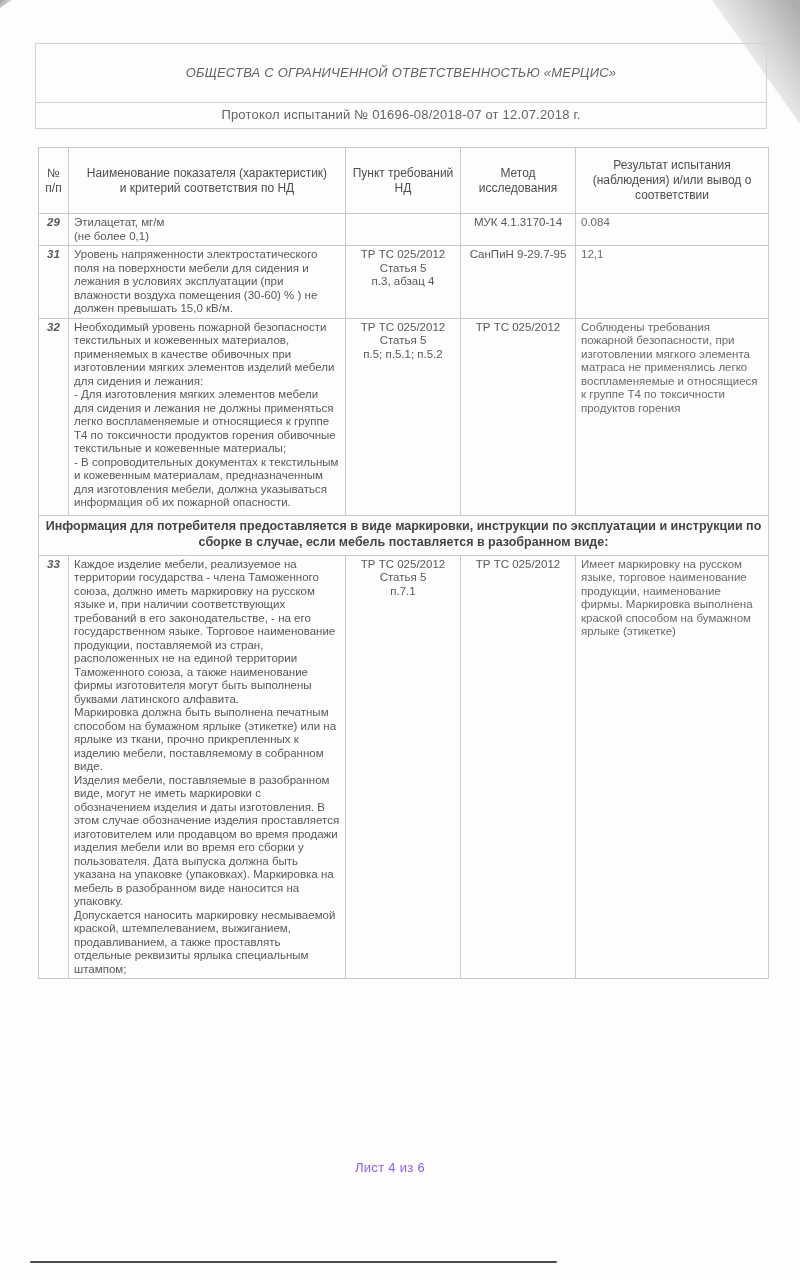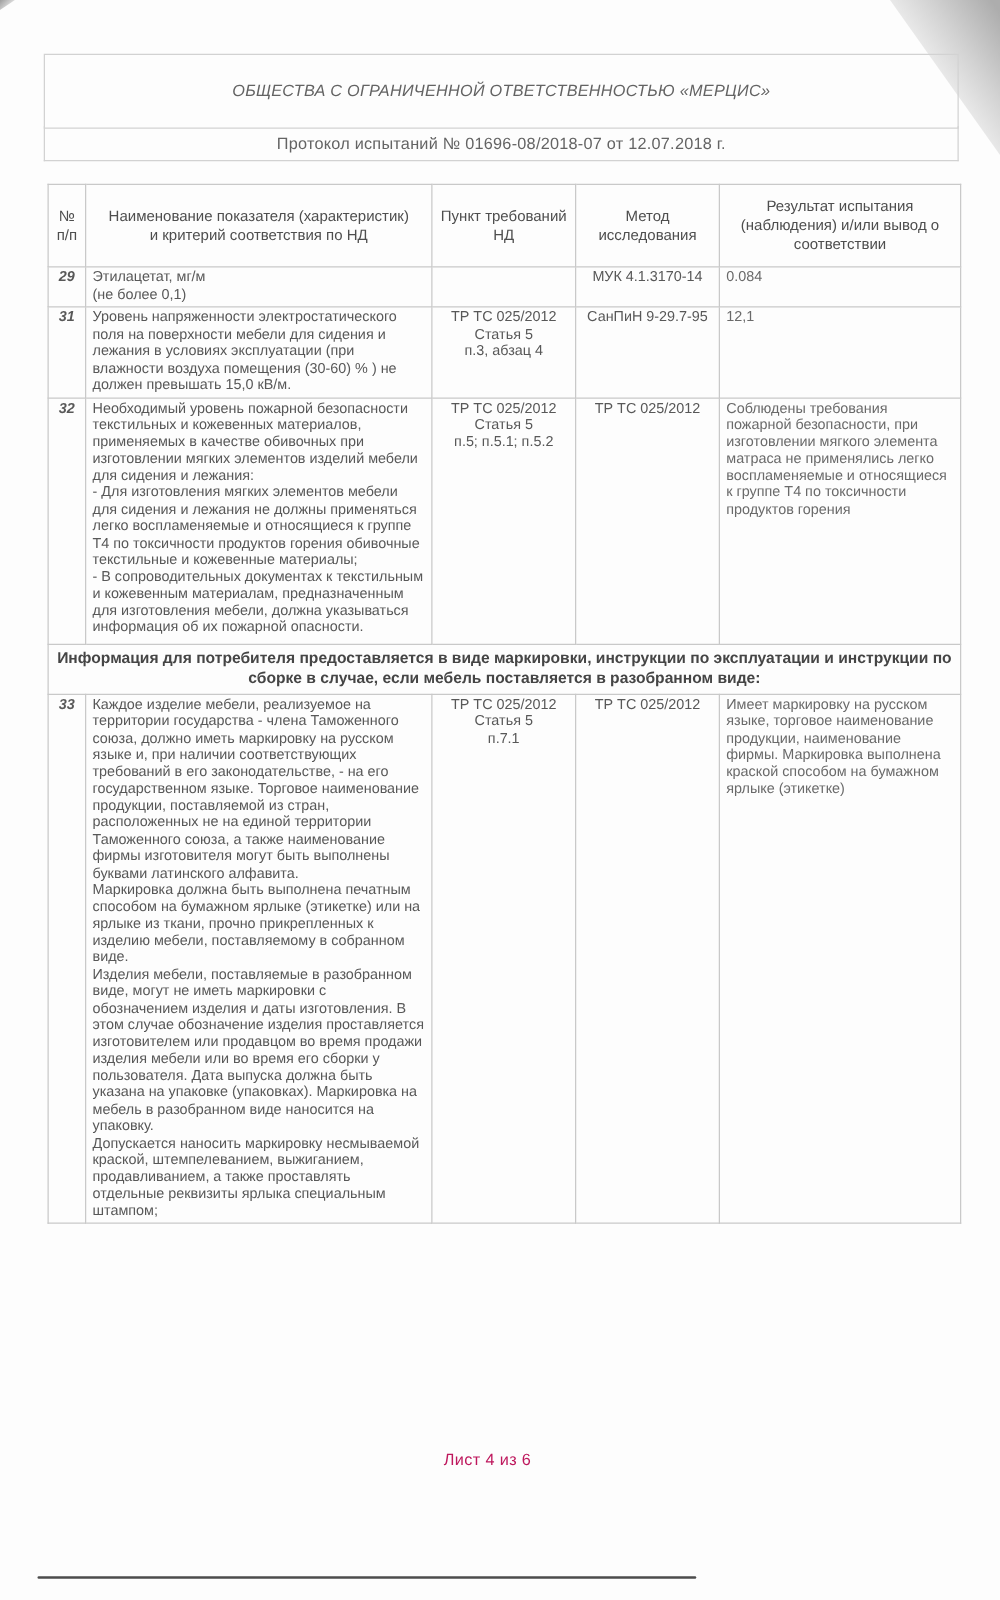--- a/index.html
+++ b/index.html
@@ -63,21 +63,21 @@
   td.punkt, td.method{text-align:center;vertical-align:top;}
   td.result{text-align:left;vertical-align:middle;color:#6a6a6a;}
   td.section{
     font-weight:bold;color:#454545;font-size:12.5px;line-height:16px;
     text-align:center;vertical-align:middle;padding:3px 4px;
   }
   .multi{white-space:pre-line;}
 
   .footer-note{
     position:absolute;left:0;top:1160px;width:780px;
-    text-align:center;font-size:13px;color:#be185d;letter-spacing:.3px;
+    text-align:center;font-size:13px;color:#8b5cf6;letter-spacing:.3px;
   }
 
   
   .bottom-edge-line{
     position:absolute;left:30px;top:1261px;width:527px;height:2px;
     background:#4c4c4c;border-radius:1px;
   }
 </style>
 </head>
 <body>

